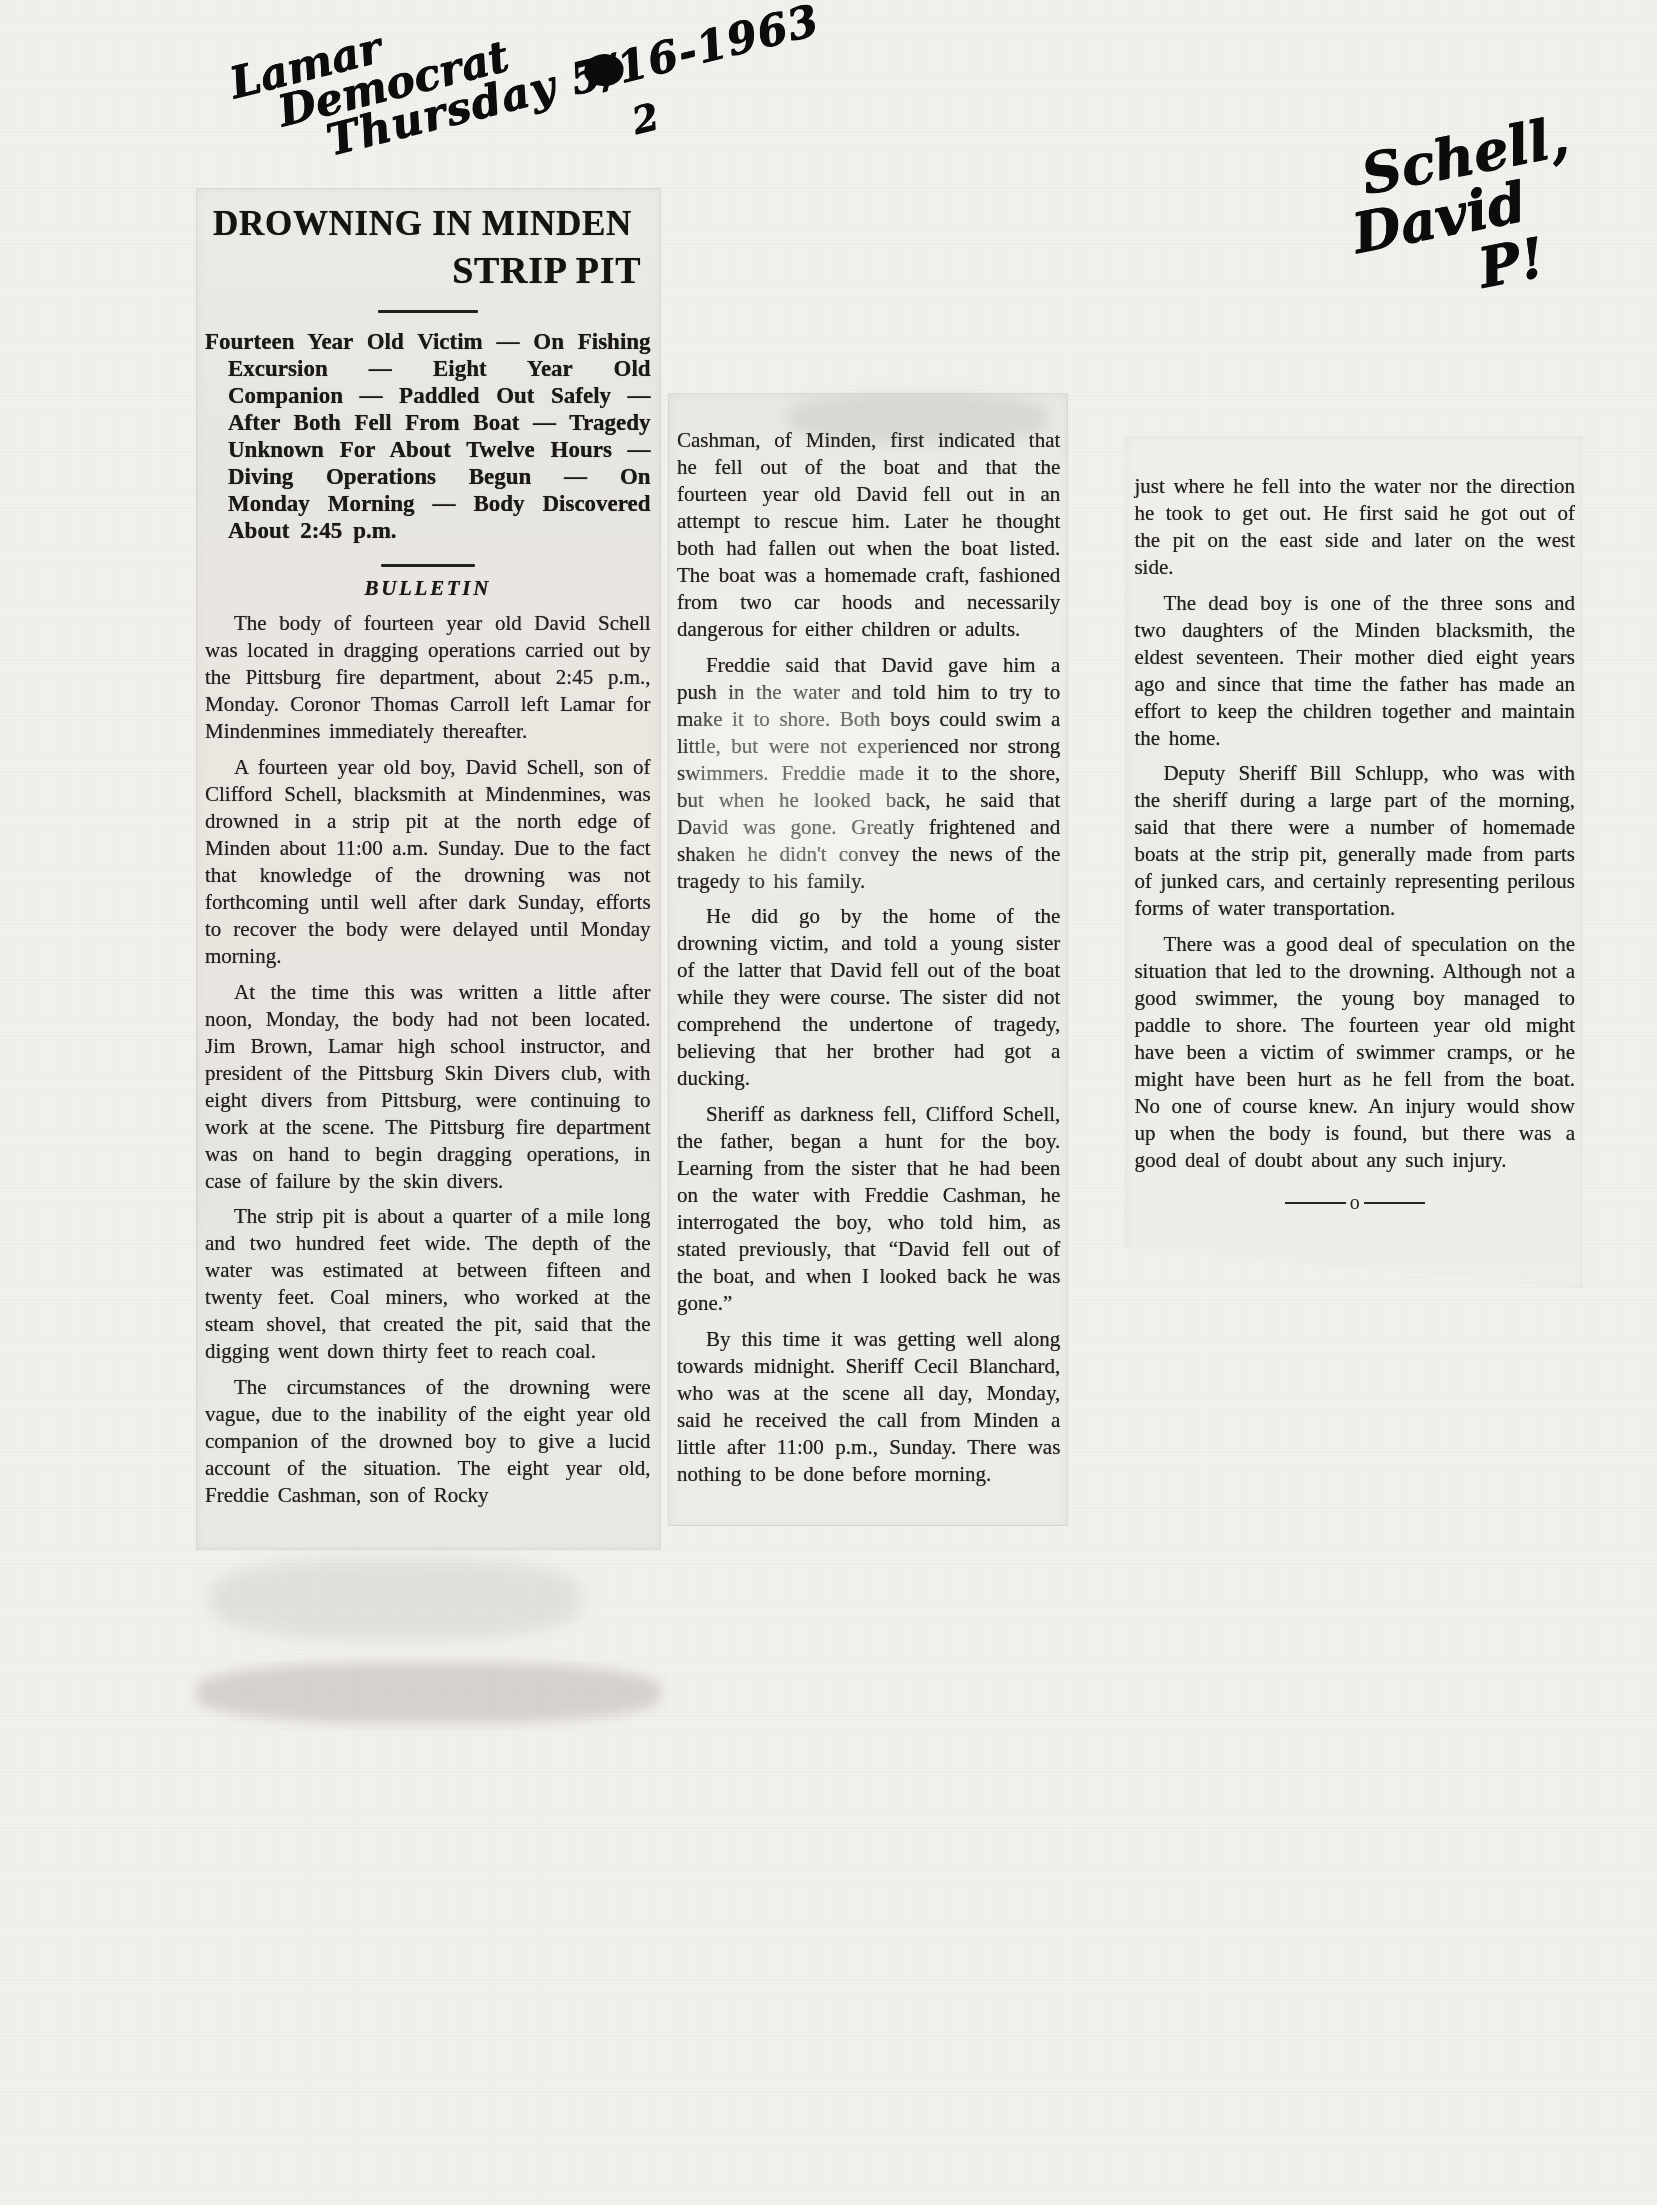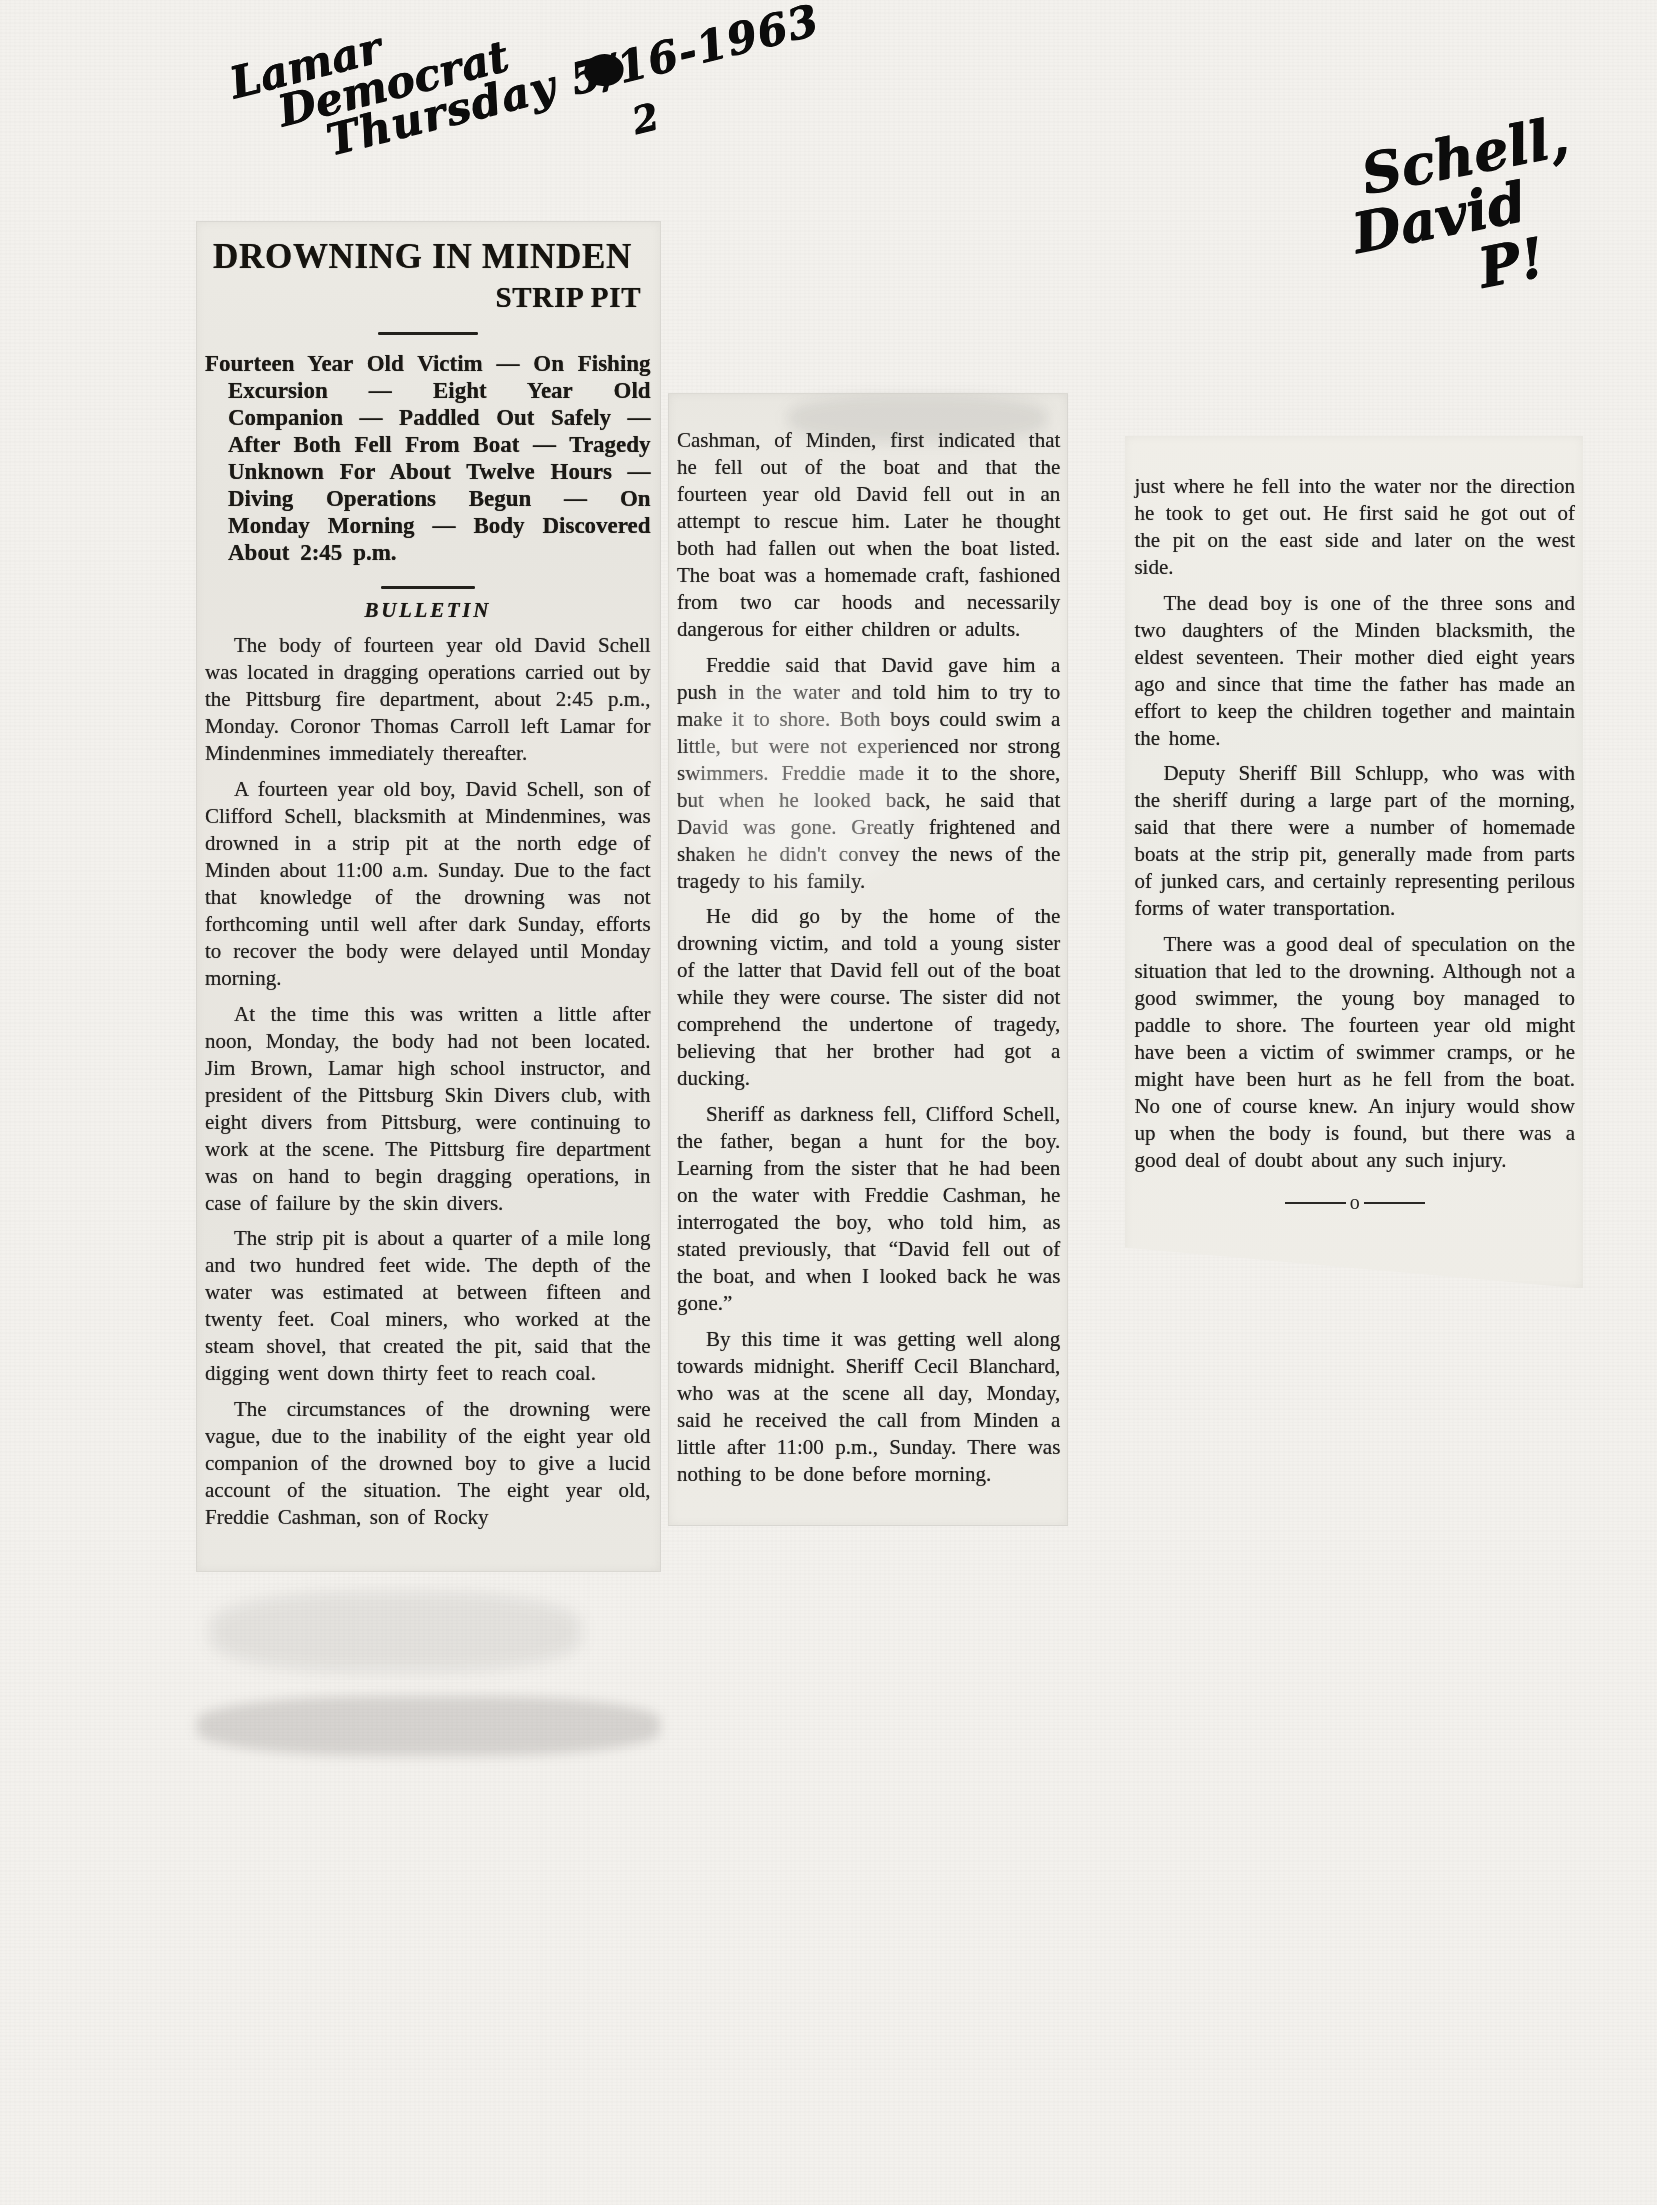--- a/index.html
+++ b/index.html
@@ -44,21 +44,20 @@
   .clip{
     position:absolute;
     box-sizing:border-box;
     border:0.7px solid rgba(0,0,0,0.07);
     box-shadow:0 0 9.4px rgba(0,0,0,0.05) inset;
   }
   .clip1{
     left:196px;top:188px;width:465px;
     padding:17.4px 9.4px 31px 8px;
     background:linear-gradient(180deg,#eceae4 0%,#e7e5df 22%,#eae7e1 45%,#e6e4de 70%,#eae8e2 100%);
-    margin-top:33px;
   }
   .clip2{
     left:668px;top:393px;width:400px;
     padding:33px 6.7px 29px 8px;
     background:linear-gradient(180deg,#e9e7e1 0%,#efede7 18%,#ebe9e3 55%,#edebe5 100%);
   }
   .clip3{
     left:1125px;top:436px;width:458px;
     padding:37px 8px 74px 9.4px;
     background:linear-gradient(180deg,#f0eee8 0%,#ecebe5 40%,#efede7 100%);
@@ -72,21 +71,21 @@
   .sm3{left:30%;width:65%;height:47px;top:1.3px;background:rgba(70,68,64,0.10);filter:blur(6.7px);}
   .sm4{left:5%;width:55%;height:200px;top:287px;background:rgba(255,255,255,0.35);filter:blur(12px);}
   
   .headline{
     margin:0;padding:0 0 0 8px;
     font-size:35px;line-height:1.05;font-weight:bold;
     letter-spacing:0.7px;color:#16140f;
     text-shadow:0 0 0.7px rgba(20,18,14,.85);
   }
   .headline2{
-    font-size:29px;font-weight:bold;text-align:right;
+    font-size:38px;font-weight:bold;text-align:right;
     padding:5.3px 9.4px 0 0;color:#16140f;letter-spacing:0.7px;
     text-shadow:0 0 0.7px rgba(20,18,14,.85);
   }
   .rule{
     width:100px;height:3.3px;background:#23211c;
     margin:17.4px auto 14.7px auto;border-radius:1.3px;
   }
   .rule-sm{width:94px;height:2.7px;margin:20px auto 9.4px auto;}
   .deck{
     margin:0;padding-left:23px;text-indent:-23px;

